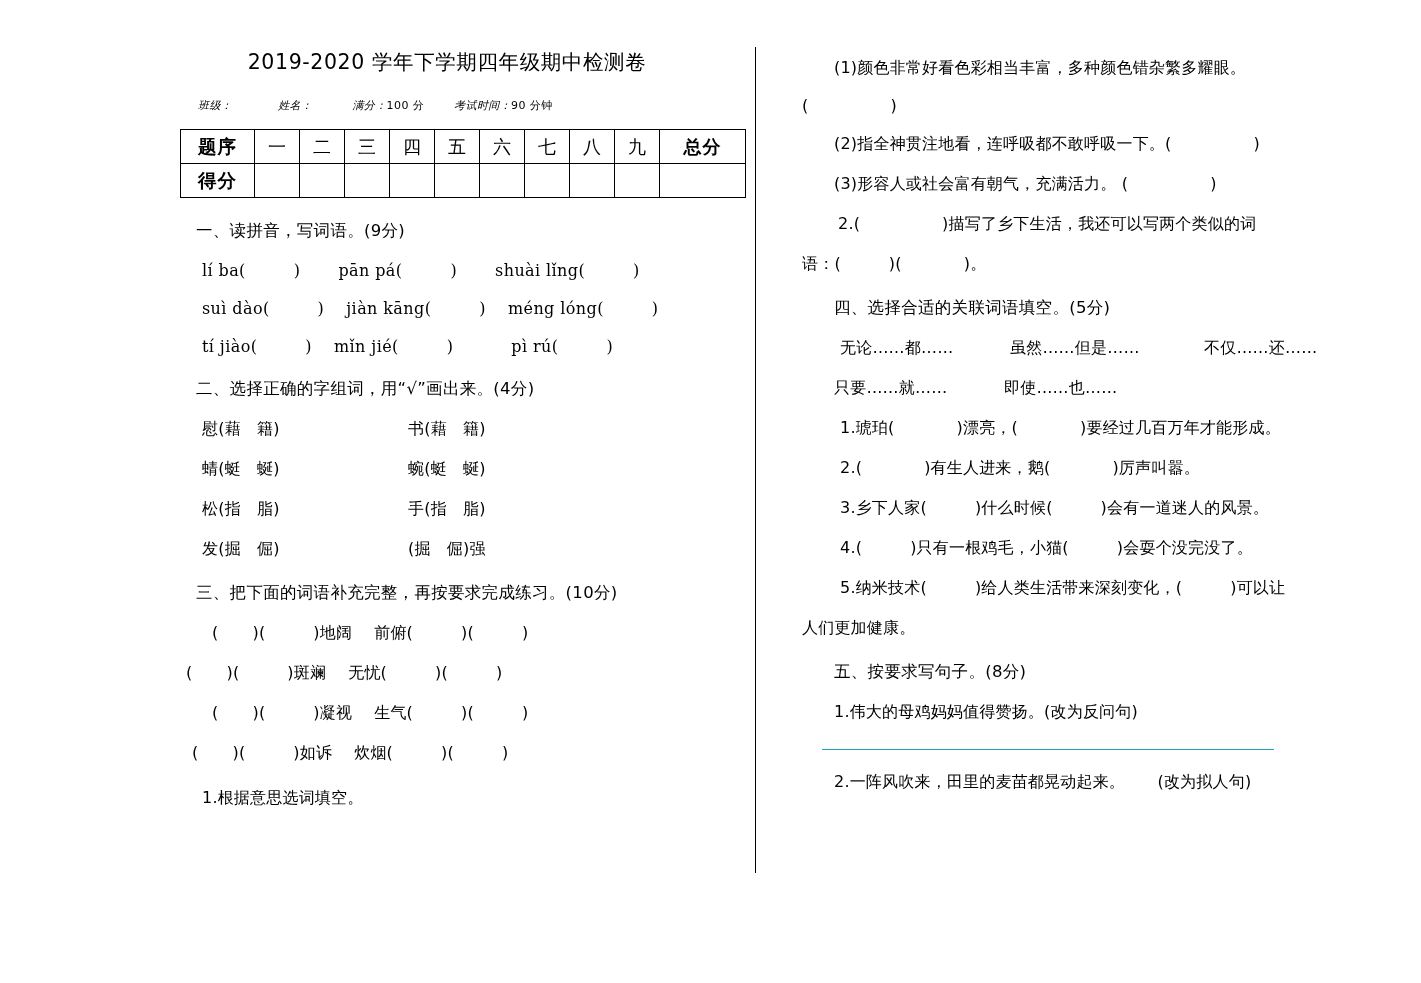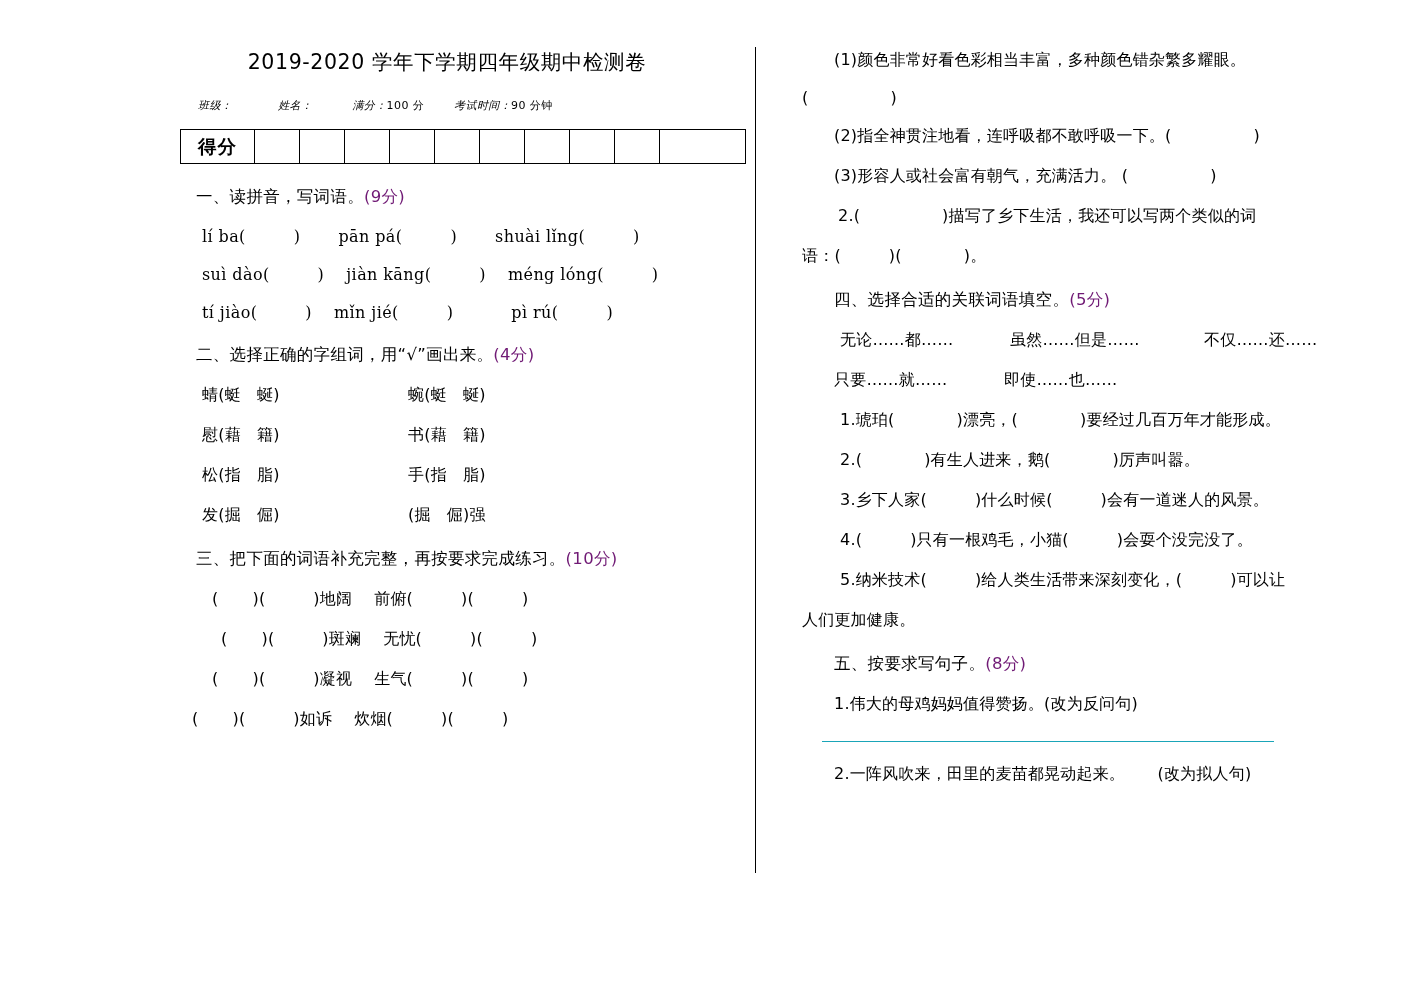--- a/index.html
+++ b/index.html
@@ -24,21 +24,21 @@
   #col-left {
     position: absolute;
     left: 150px;
     top: 34px;
     width: 580px;
     height: 900px;
   }
   #col-right {
     position: absolute;
     left: 782px;
-    top: 28px;
+    top: 36px;
     width: 600px;
     height: 900px;
   }
   #divider {
     position: absolute;
     left: 755px;
     top: 47px;
     width: 0;
     height: 826px;
     border-left: 1.6px solid #000;
@@ -102,21 +102,21 @@
   }
 
   
   .sec-head {
     font-size: 16.5px;
     margin-top: 22px;
     margin-left: 46px;
     letter-spacing: 0.3px;
     white-space: nowrap;
   }
-  .pts { color: #701a75; }
+  .pts { color: #000000; }
 
   .q-line {
     font-size: 16px;
     margin-top: 19px;
     margin-left: 52px;
     white-space: nowrap;
     letter-spacing: 0.2px;
   }
   .q-line.nohang { margin-left: 20px; }
 
@@ -155,20 +155,33 @@
   <div id="col-left">
 
     <div class="title">2019-2020 学年下学期四年级期中检测卷</div>
 
     <div class="meta-line">
       <span>班级：</span><span class="gap-a"></span><span>姓名：</span><span class="gap-b"></span><span>满分：</span><span class="num">100 分</span><span class="gap-c"></span><span>考试时间：</span><span class="num">90 分钟</span>
     </div>
 
     <table class="score-table">
       <tbody>
+          <tr>
+        <td class="lbl">题序</td>
+        <td class="num-col">一</td>
+        <td class="num-col">二</td>
+        <td class="num-col">三</td>
+        <td class="num-col">四</td>
+        <td class="num-col">五</td>
+        <td class="num-col">六</td>
+        <td class="num-col">七</td>
+        <td class="num-col">八</td>
+        <td class="num-col">九</td>
+        <td class="total-col">总分</td>
+      </tr>
       <tr>
         <td class="lbl">得分</td>
         <td class="num-col"></td>
         <td class="num-col"></td>
         <td class="num-col"></td>
         <td class="num-col"></td>
         <td class="num-col"></td>
         <td class="num-col"></td>
         <td class="num-col"></td>
         <td class="num-col"></td>
@@ -187,35 +200,36 @@
     <div class="q-line pinyin">
       <span>suì dào</span><span>(</span><span class="blank-m"></span><span>)</span><span class="sp-s"></span><span>jiàn kāng</span><span>(</span><span class="blank-m"></span><span>)</span><span class="sp-s"></span><span>méng lóng</span><span>(</span><span class="blank-m"></span><span>)</span>
     </div>
 
     <div class="q-line pinyin">
       <span>tí jiào</span><span>(</span><span class="blank-m"></span><span>)</span><span class="sp-s"></span><span>mǐn jié</span><span>(</span><span class="blank-m"></span><span>)</span><span class="sp-l"></span><span>pì rú</span><span>(</span><span class="blank-m"></span><span>)</span>
     </div>
 
     <div class="sec-head"><span>二、选择正确的字组词，用“√”画出来。</span><span class="pts">(4分)</span></div>
 
+    <div class="q-line"><span class="word-pair">慰(藉　籍)</span><span>书(藉　籍)</span></div>
     <div class="q-line"><span class="word-pair">蜻(蜓　蜒)</span><span>蜿(蜓　蜒)</span></div>
-    <div class="q-line"><span class="word-pair">慰(藉　籍)</span><span>书(藉　籍)</span></div>
     <div class="q-line"><span class="word-pair">松(指　脂)</span><span>手(指　脂)</span></div>
     <div class="q-line"><span class="word-pair">发(掘　倔)</span><span>(掘　倔)强</span></div>
 
     <div class="sec-head"><span>三、把下面的词语补充完整，再按要求完成练习。</span><span class="pts">(10分)</span></div>
 
     <div class="q-line" style="margin-left:62px"><span>(</span><span class="blank-s"></span><span>)(</span><span class="blank-m"></span><span>)地阔</span><span class="sp-s"></span><span>前俯(</span><span class="blank-m"></span><span>)(</span><span class="blank-m"></span><span>)</span></div>
 
-    <div class="q-line" style="margin-left:71px"><span>(</span><span class="blank-s"></span><span>)(</span><span class="blank-m"></span><span>)斑斓</span><span class="sp-s"></span><span>无忧(</span><span class="blank-m"></span><span>)(</span><span class="blank-m"></span><span>)</span></div>
+    <div class="q-line" style="margin-left:36px"><span>(</span><span class="blank-s"></span><span>)(</span><span class="blank-m"></span><span>)斑斓</span><span class="sp-s"></span><span>无忧(</span><span class="blank-m"></span><span>)(</span><span class="blank-m"></span><span>)</span></div>
 
     <div class="q-line" style="margin-left:62px"><span>(</span><span class="blank-s"></span><span>)(</span><span class="blank-m"></span><span>)凝视</span><span class="sp-s"></span><span>生气(</span><span class="blank-m"></span><span>)(</span><span class="blank-m"></span><span>)</span></div>
 
     <div class="q-line" style="margin-left:42px"><span>(</span><span class="blank-s"></span><span>)(</span><span class="blank-m"></span><span>)如诉</span><span class="sp-s"></span><span>炊烟(</span><span class="blank-m"></span><span>)(</span><span class="blank-m"></span><span>)</span></div>
 
+    <div class="q-line" style="margin-top:24px">1.根据意思选词填空。</div>
 
   </div>
 
   <div id="col-right">
 
     <div class="q-line" style="margin-top:22px;margin-left:52px">(1)颜色非常好看色彩相当丰富，多种颜色错杂繁多耀眼。</div>
 
     <div class="q-line nohang" style="margin-top:17px"><span>(</span><span class="blank-xl"></span><span>)</span></div>
 
     <div class="q-line" style="margin-left:52px"><span>(2)指全神贯注地看，连呼吸都不敢呼吸一下。(</span><span class="blank-xl"></span><span>)</span></div>

